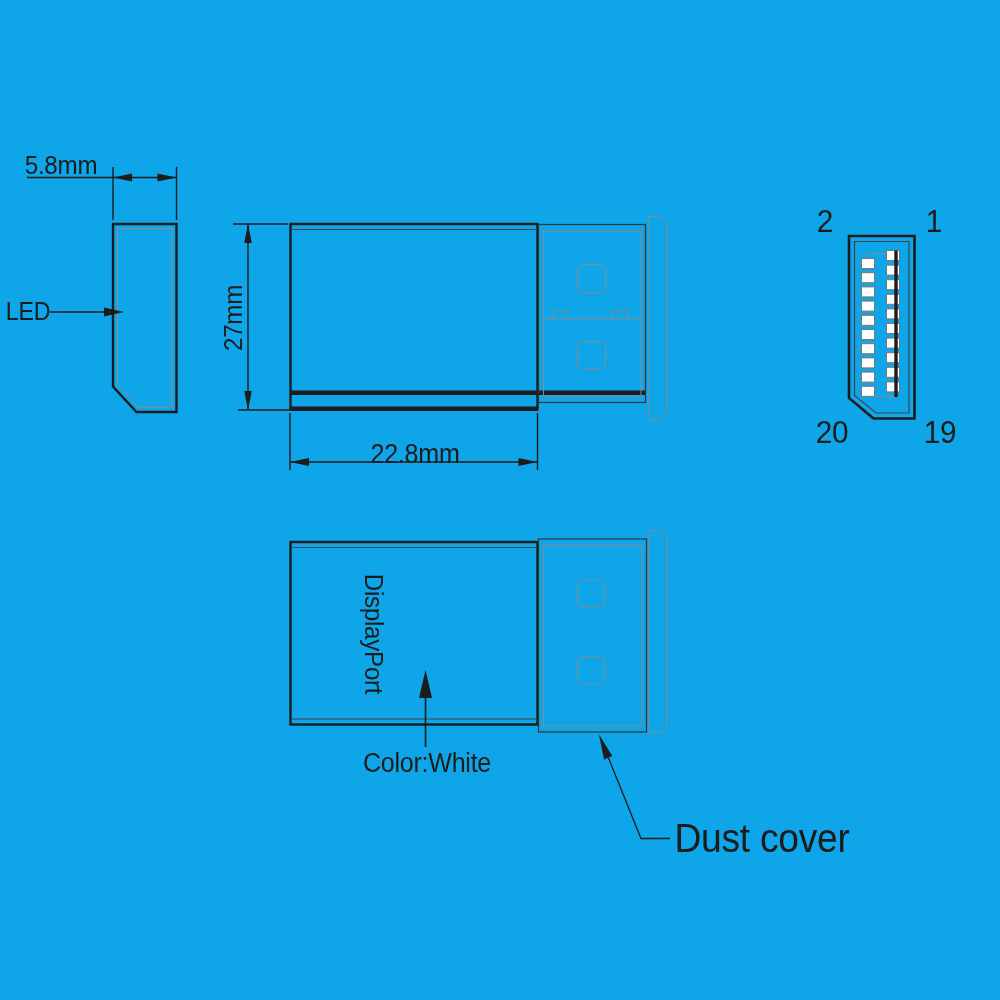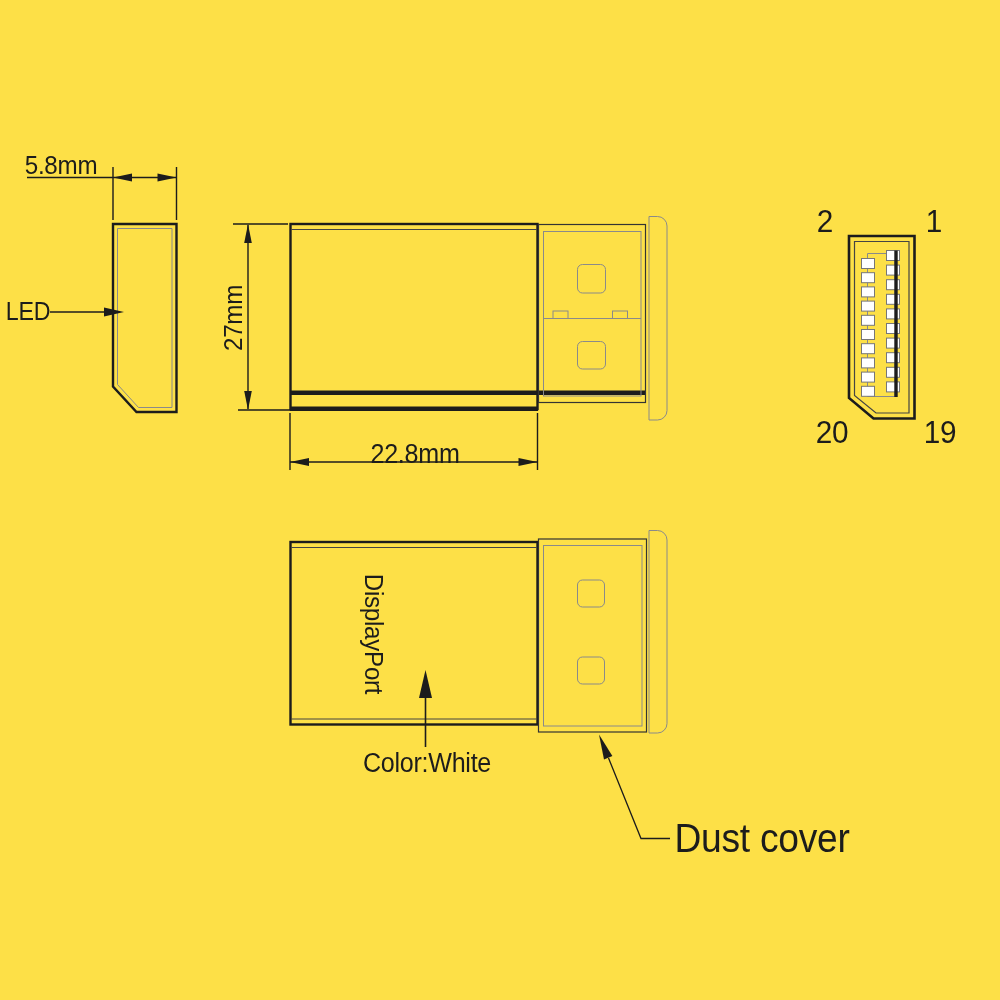--- a/index.html
+++ b/index.html
@@ -1,17 +1,17 @@
 <!DOCTYPE html>
 <html><head>
 <meta charset="utf-8">
 <style>
   html,body{margin:0;padding:0;background:#fff;}
   .stage{
-    position:relative;width:1000px;height:1000px;background:#fde047;
+    position:relative;width:1000px;height:1000px;background:#0ea5e9;
     font-family:"Liberation Sans", sans-serif;color:#1c1c1c;overflow:hidden;
   }
   .stage svg{position:absolute;left:0;top:0;}
   .label{
     position:absolute;white-space:nowrap;color:#1c1c1c;
     transform:translate(-50%,-50%) scaleX(0.93);
     font-weight:400;line-height:1;letter-spacing:-0.3px;
   }
   .label.rot-ccw{transform:translate(-50%,-50%) rotate(-90deg) scaleX(0.93);}
   .label.rot-cw{transform:translate(-50%,-50%) rotate(90deg) scaleX(0.93);}

